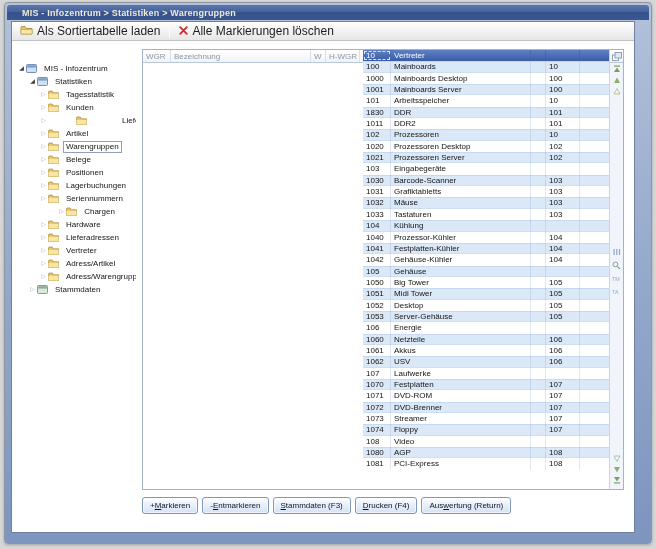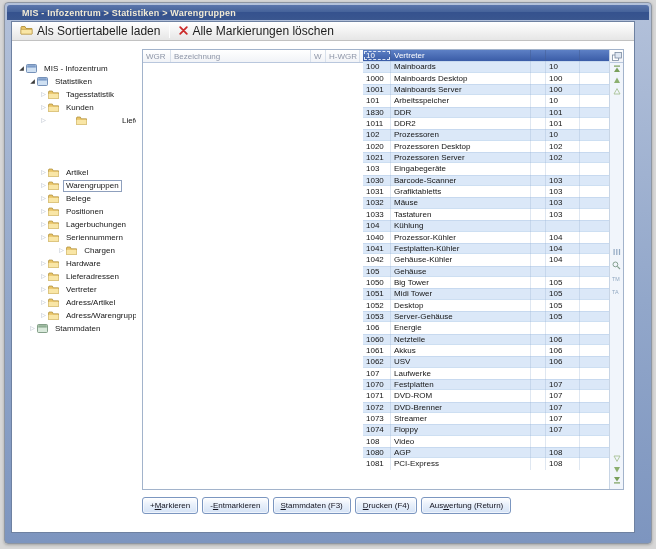--- a/index.html
+++ b/index.html
@@ -173,21 +173,21 @@
           <div class="tree-item" style="padding-left: 23px; gap: 28px;">
             <span class="expander collapsed">▷</span>
             <span class="tree-icon">
               <svg width="11" height="9" viewBox="0 0 11 9">
                 <path d="M0.5 2 L0.5 8.5 L10.5 8.5 L10.5 2.8 L5.2 2.8 L4.3 1 L1 1 Z" fill="#e9c467" stroke="#ad8c33" stroke-width="0.7"></path>
                 <path d="M0.5 3.8 L10.5 3.8 L10.5 8.5 L0.5 8.5 Z" fill="#f9e6a6"></path>
               </svg>
             </span>
             <span class="tree-label">Lieferanten</span>
           </div>
-          <div class="tree-item" style="padding-left: 23px; margin-top: 39px;">
+          <div class="tree-item" style="padding-left: 23px;">
             <span class="expander collapsed">▷</span>
             <span class="tree-icon">
               <svg width="11" height="9" viewBox="0 0 11 9">
                 <path d="M0.5 2 L0.5 8.5 L10.5 8.5 L10.5 2.8 L5.2 2.8 L4.3 1 L1 1 Z" fill="#e9c467" stroke="#ad8c33" stroke-width="0.7"></path>
                 <path d="M0.5 3.8 L10.5 3.8 L10.5 8.5 L0.5 8.5 Z" fill="#f9e6a6"></path>
               </svg>
             </span>
             <span class="tree-label">Artikel</span>
           </div>
           <div class="tree-item" style="padding-left: 23px;">

